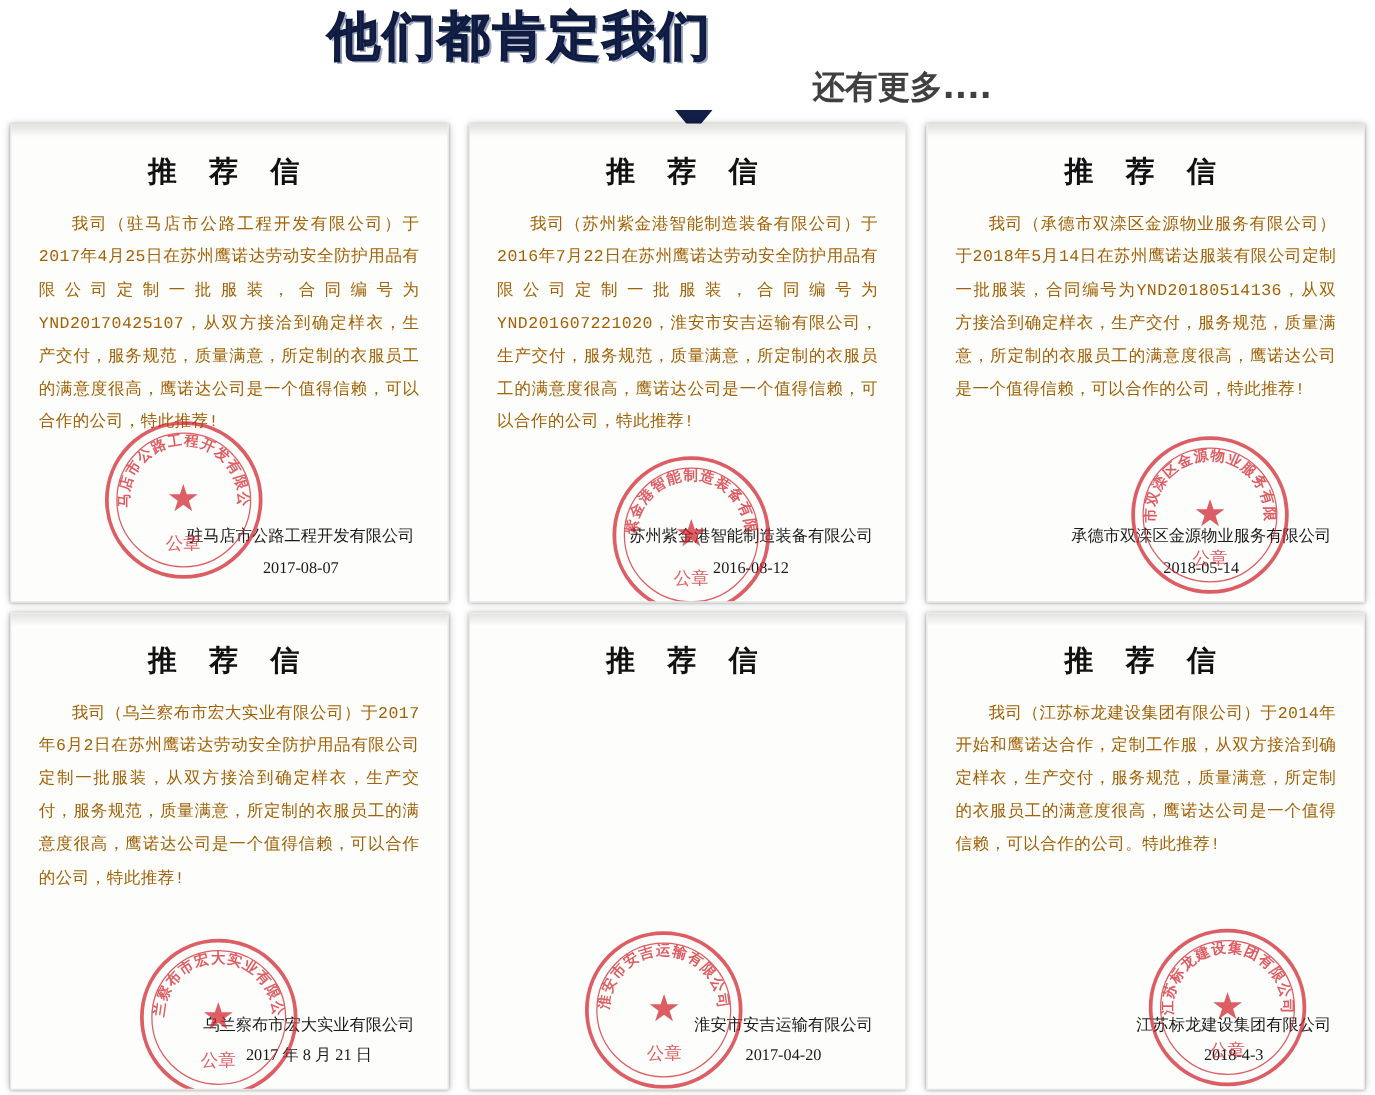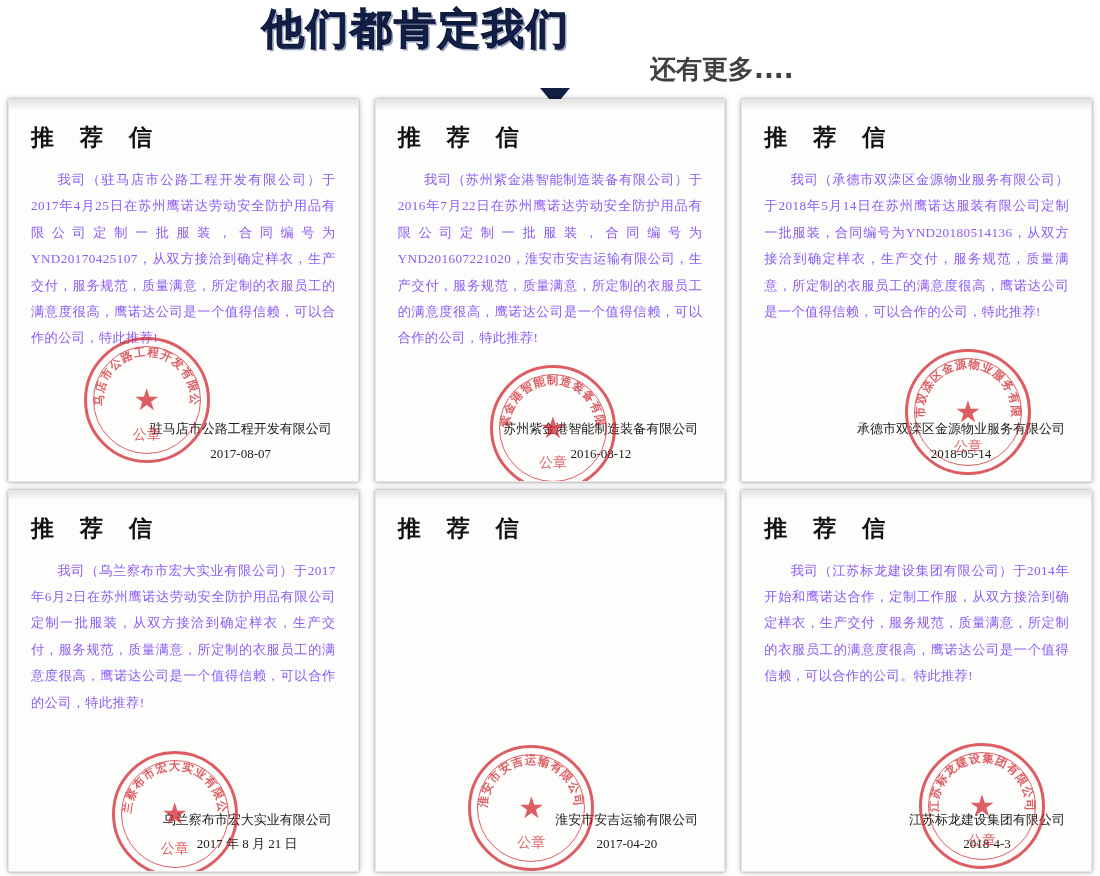--- a/index.html
+++ b/index.html
@@ -72,35 +72,36 @@
     border:1px solid #e6e6e3;
     box-shadow:0 0 6px rgba(0,0,0,0.28), 0 0 2px rgba(0,0,0,0.25);
     overflow:hidden;
   }
   .letter:before{
     content:"";
     position:absolute;left:0;top:0;right:0;height:10px;
     background:linear-gradient(180deg,rgba(0,0,0,0.10),rgba(0,0,0,0));
   }
   .letter-title{
-    text-align:left;
+    text-align:center;
     font-size:23px;
     font-weight:bold;
     letter-spacing:9px;
     color:#111;
     margin:4px 0 14px 0;
     font-family:"DejaVu Serif", serif;
   }
   .letter-body{
     font-size:13.2px;
     line-height:2.0;
-    color:#8b5cf6;
+    color:#a16207;
     text-align:justify;
     text-indent:2em;
     letter-spacing:0.4px;
+    font-family:Liberation Mono, monospace;
   }
   .sign-block{
     position:absolute;
     right:26px;
     bottom:14px;
     text-align:center;
     font-size:13px;
     color:#1a1a1a;
     line-height:1.9;
     z-index:2;

